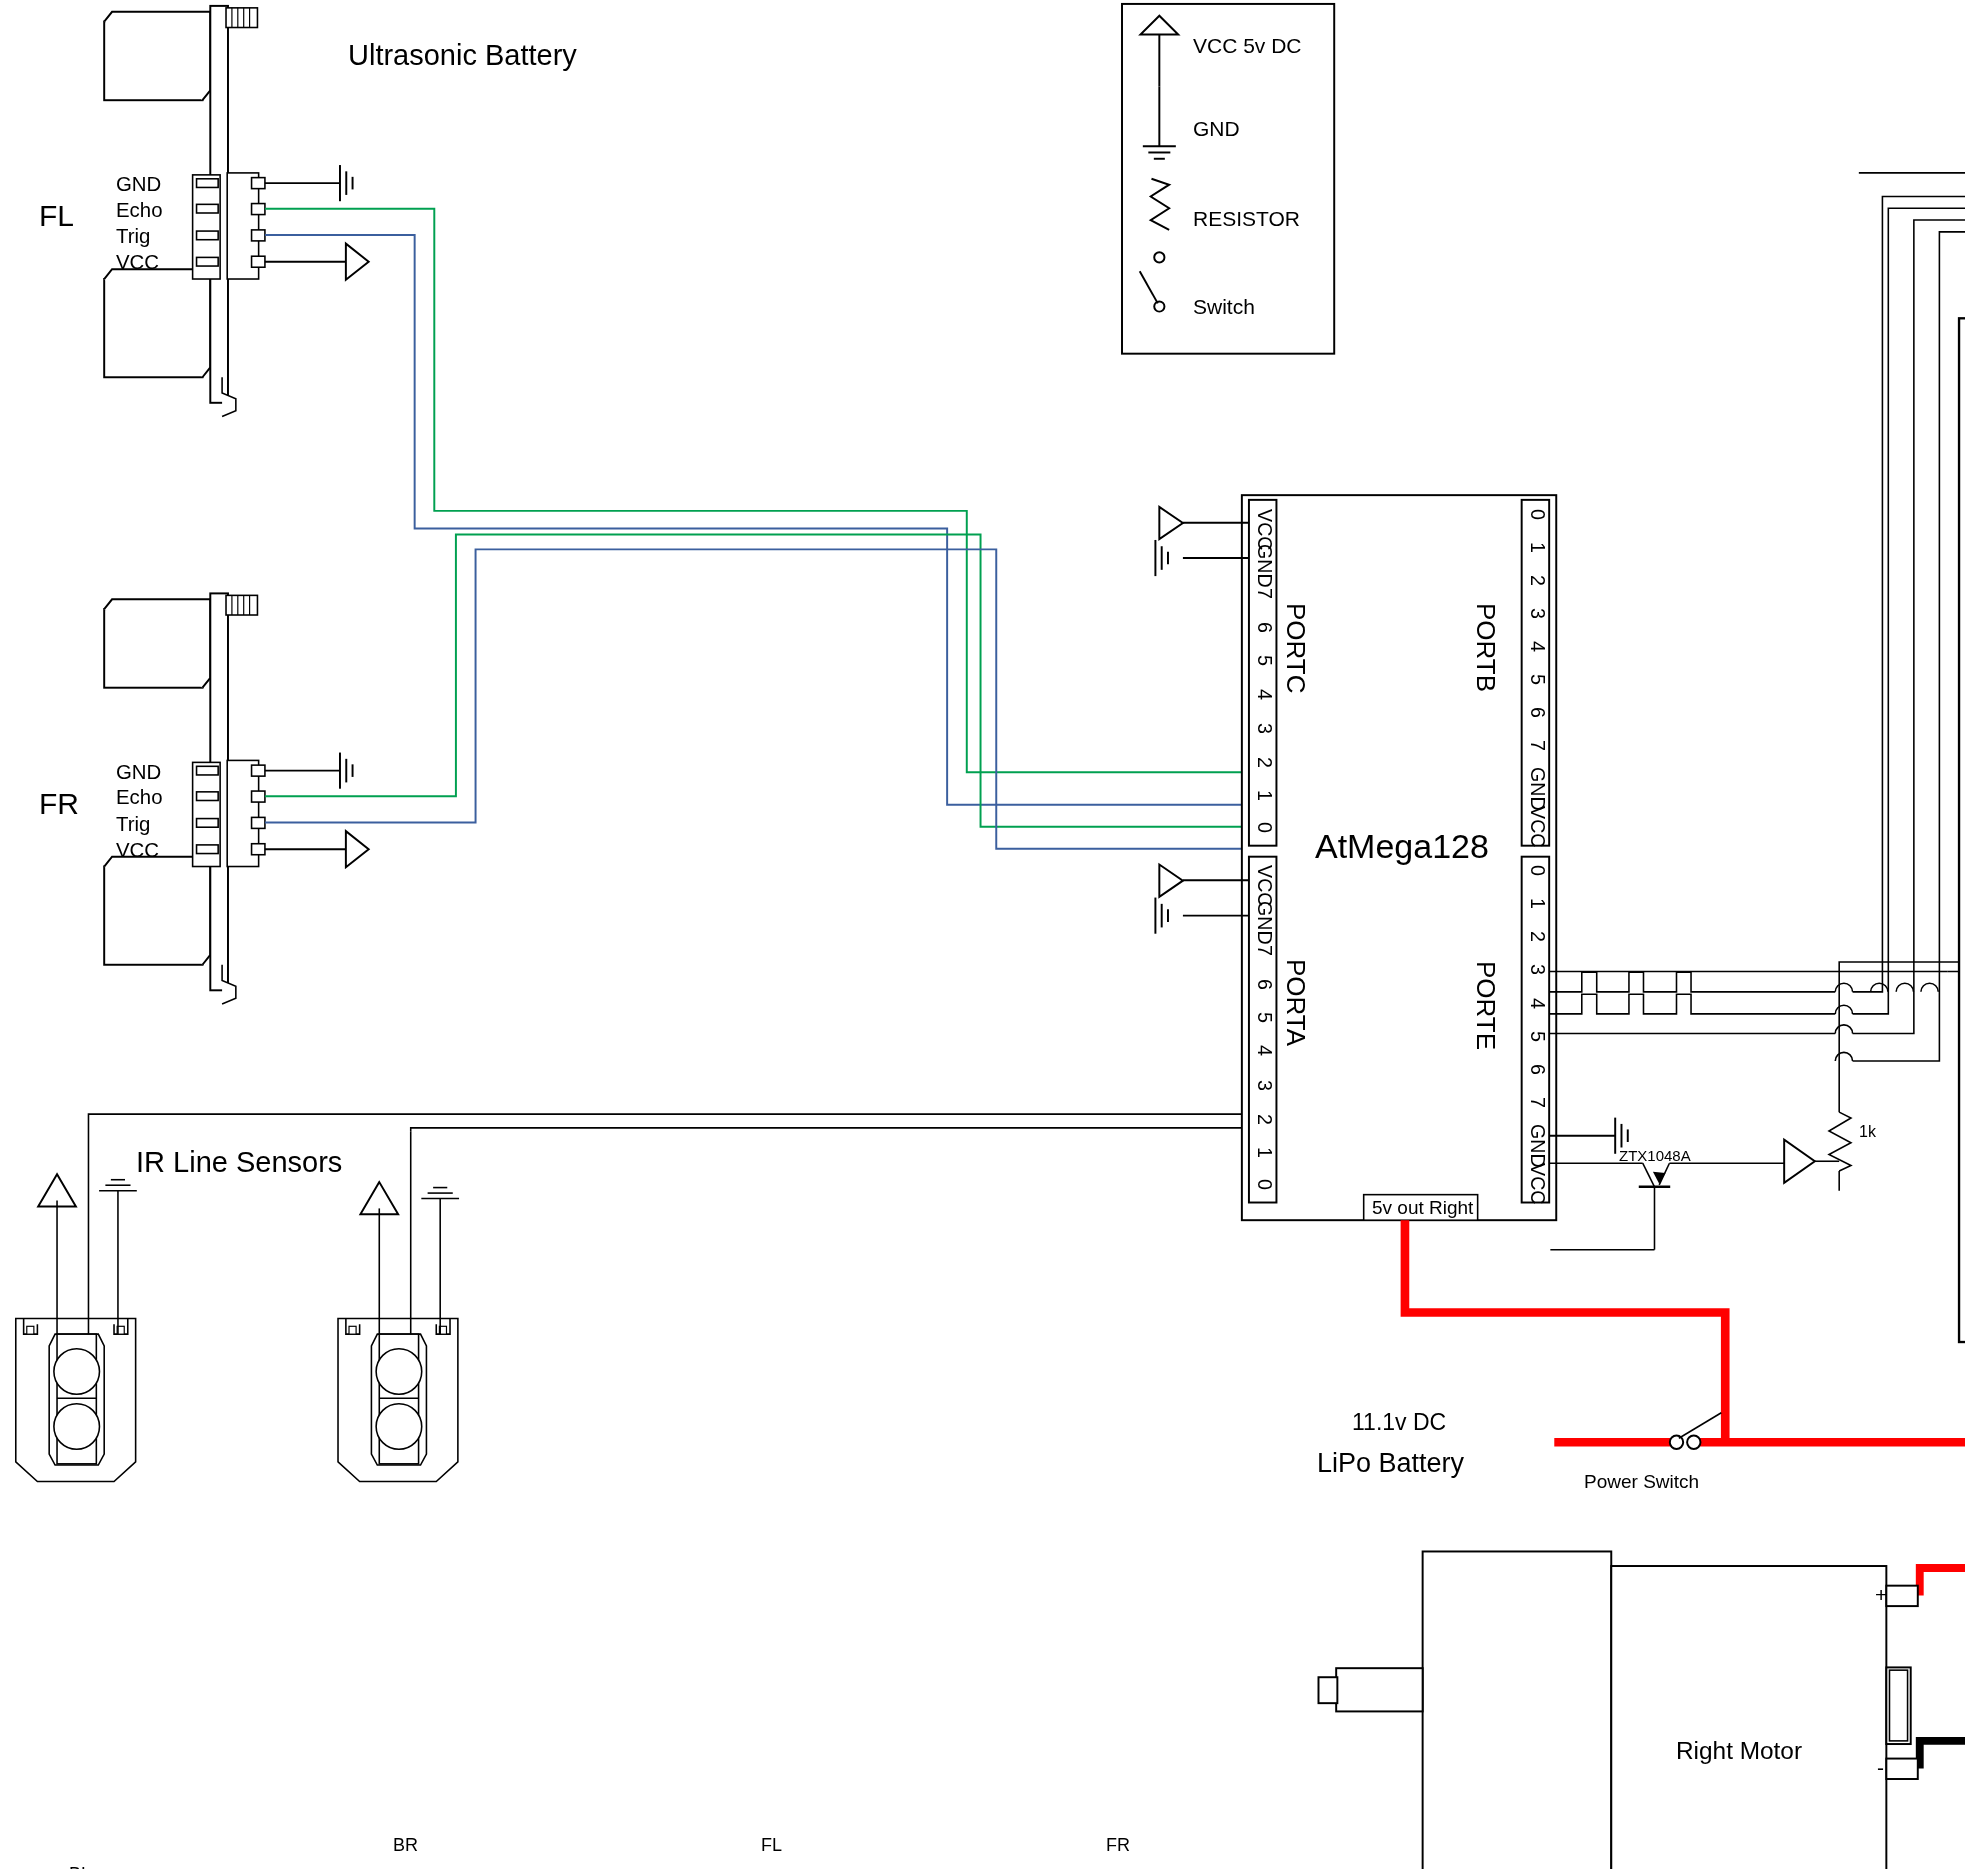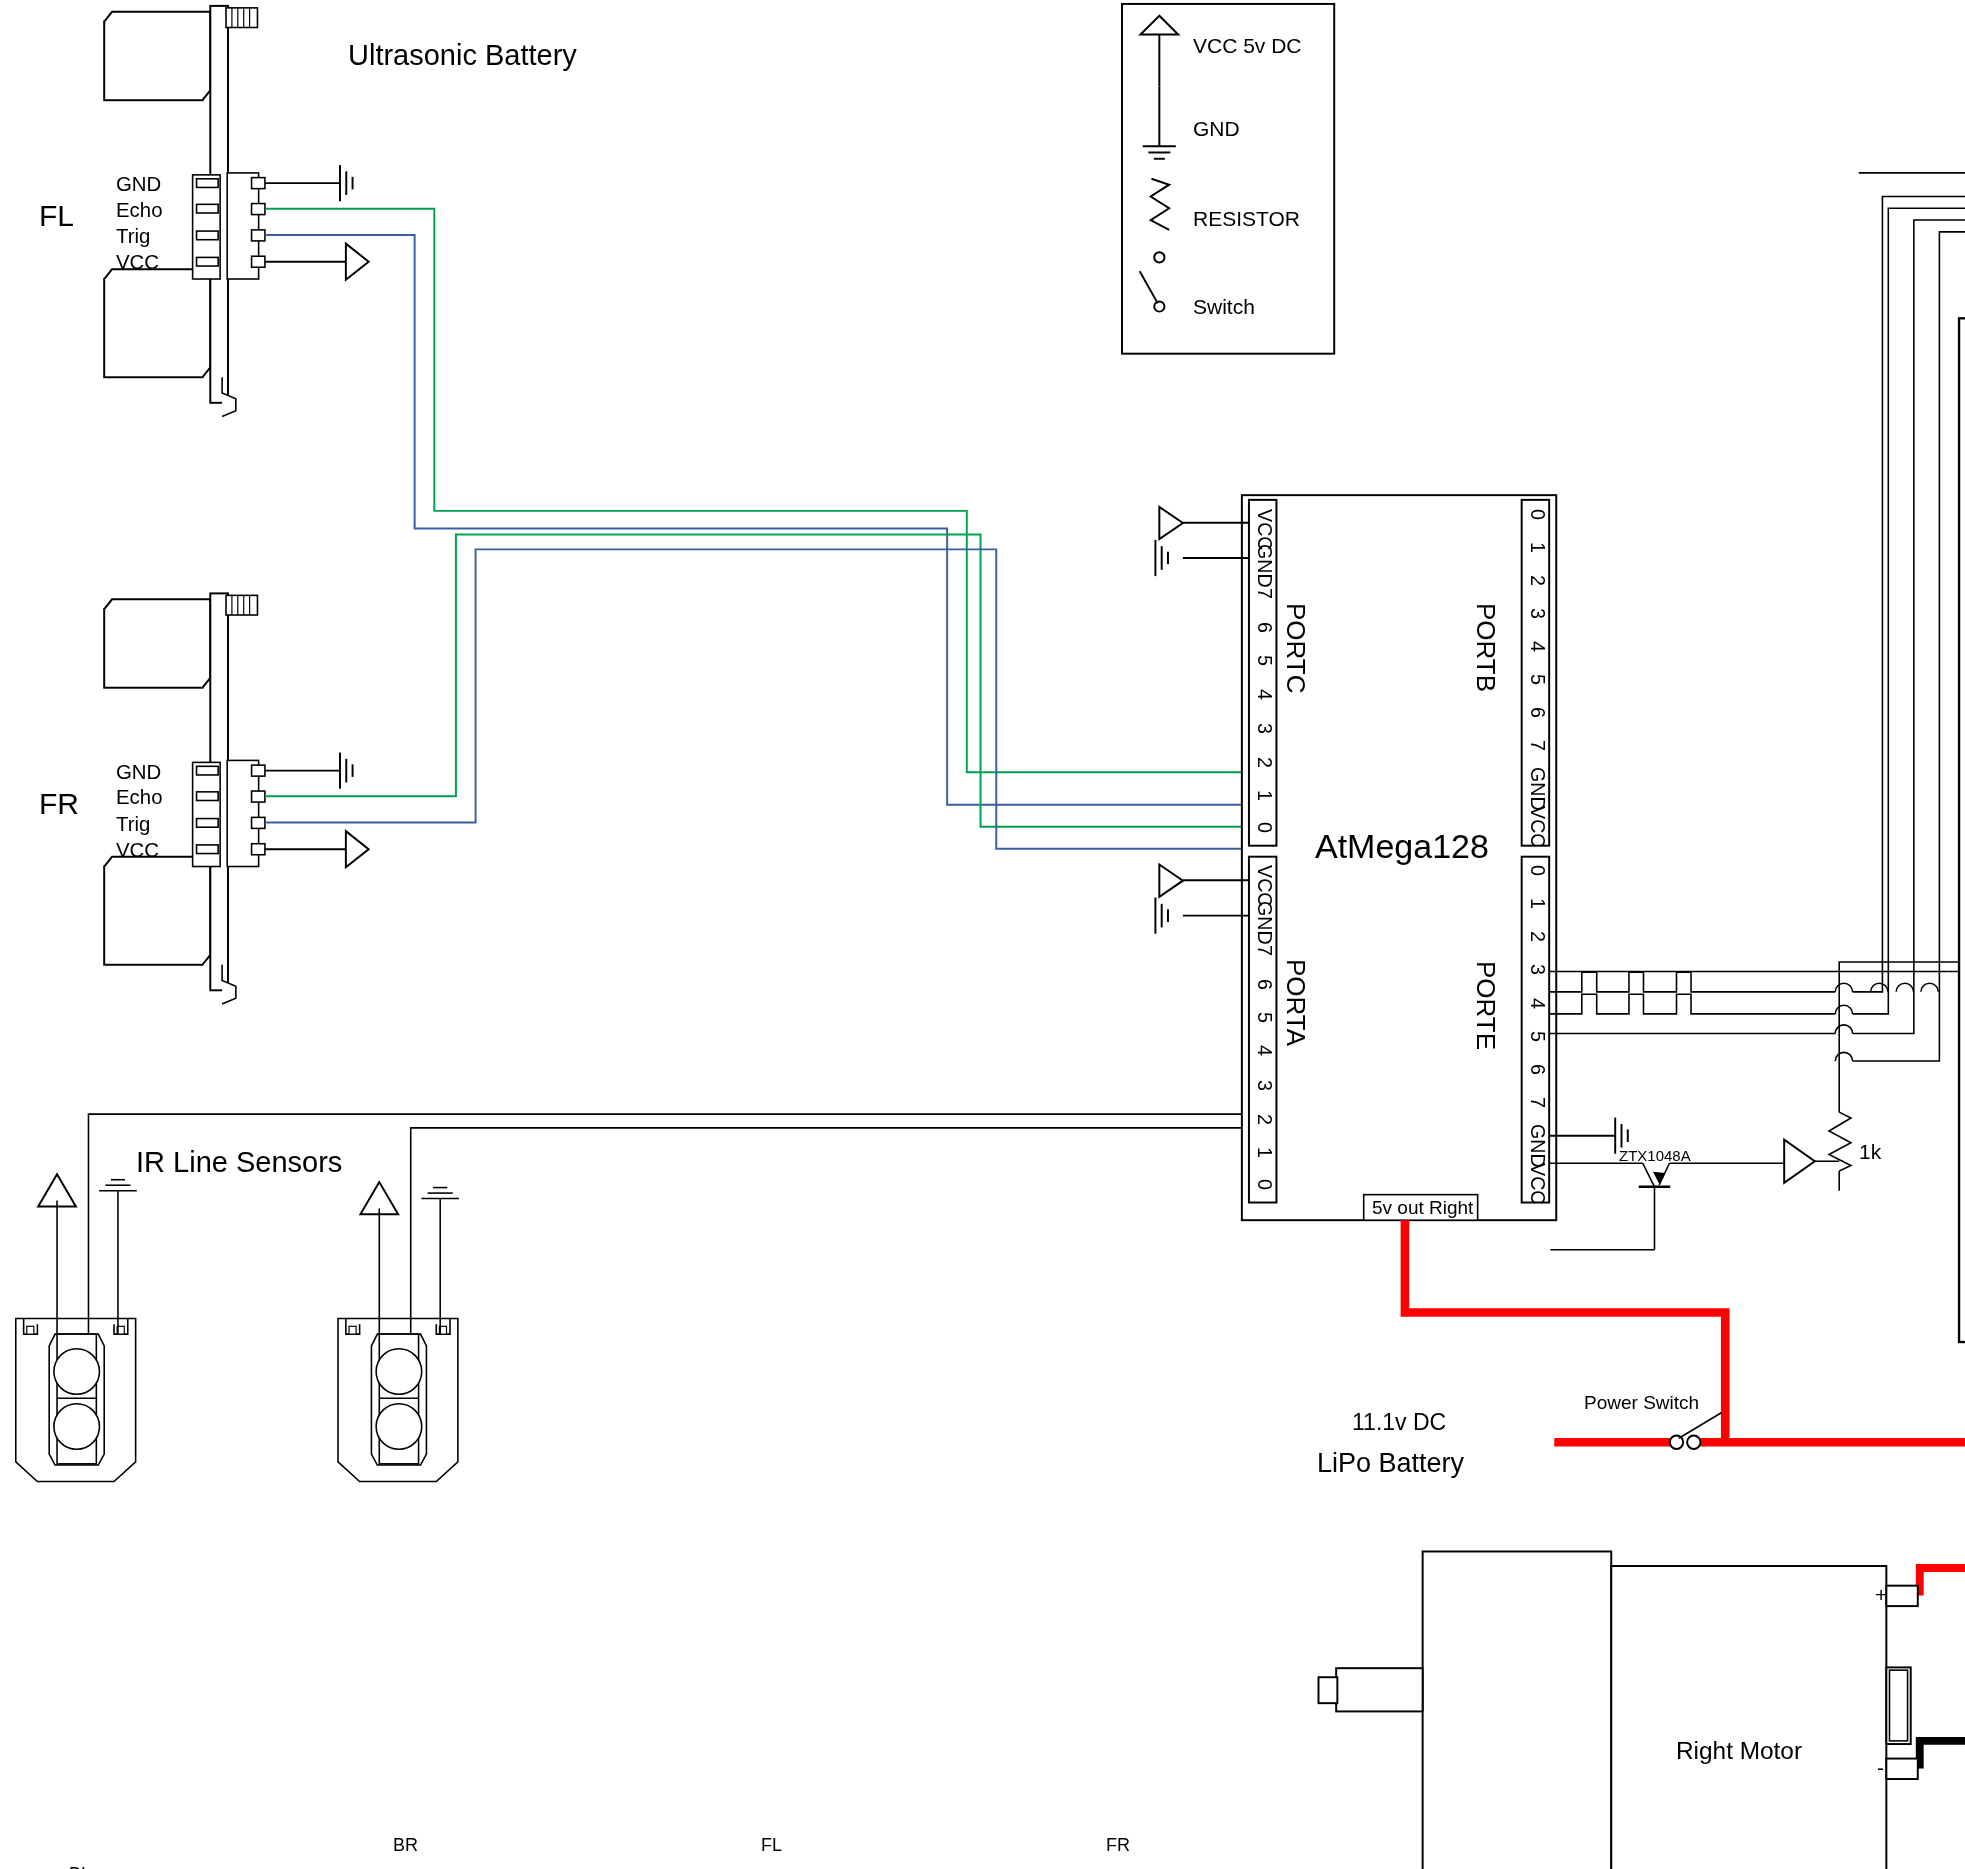--- a/index.html
+++ b/index.html
@@ -543,24 +543,24 @@
   <div class="lbl vert" style="left:1547px;top:931px;font-size:19.7px;transform:rotate(90deg);">2</div>
   <div class="lbl vert" style="left:1547px;top:964px;font-size:19.7px;transform:rotate(90deg);">3</div>
   <div class="lbl vert" style="left:1547px;top:998px;font-size:19.7px;transform:rotate(90deg);">4</div>
   <div class="lbl vert" style="left:1547px;top:1031px;font-size:19.7px;transform:rotate(90deg);">5</div>
   <div class="lbl vert" style="left:1547px;top:1064px;font-size:19.7px;transform:rotate(90deg);">6</div>
   <div class="lbl vert" style="left:1547px;top:1097px;font-size:19.7px;transform:rotate(90deg);">7</div>
   <div class="lbl vert" style="left:1547px;top:1124px;font-size:19.7px;transform:rotate(90deg);">GND</div>
   <div class="lbl vert" style="left:1547px;top:1163px;font-size:19.7px;transform:rotate(90deg);">VCC</div>
 
   <div class="lbl" style="left:1619px;top:1148px;font-size:15px;">ZTX1048A</div>
-  <div class="lbl" style="left:1859px;top:1124px;font-size:21px;margin-top:17px;">1k</div>
+  <div class="lbl" style="left:1859px;top:1124px;font-size:16px;">1k</div>
   <div class="lbl" style="left:1352px;top:1411px;font-size:23px;">11.1v DC</div>
   <div class="lbl" style="left:1317px;top:1450px;font-size:27px;">LiPo Battery</div>
-  <div class="lbl" style="left:1584px;top:1393px;font-size:19px;">Power Switch</div>
+  <div class="lbl" style="left:1584px;top:1472px;font-size:19px;">Power Switch</div>
 
   <div class="lbl" style="left:1676px;top:1739px;font-size:24.4px;">Right Motor</div>
   <div class="lbl" style="left:1875px;top:1584px;font-size:21px;">+</div>
   <div class="lbl" style="left:1877px;top:1757px;font-size:21px;">-</div>
 
   <div class="lbl" style="left:69px;top:1836px;font-size:18px;margin-top:29px;">BL</div>
   <div class="lbl" style="left:393px;top:1836px;font-size:18px;">BR</div>
   <div class="lbl" style="left:761px;top:1836px;font-size:18px;">FL</div>
   <div class="lbl" style="left:1106px;top:1836px;font-size:18px;">FR</div>
 

